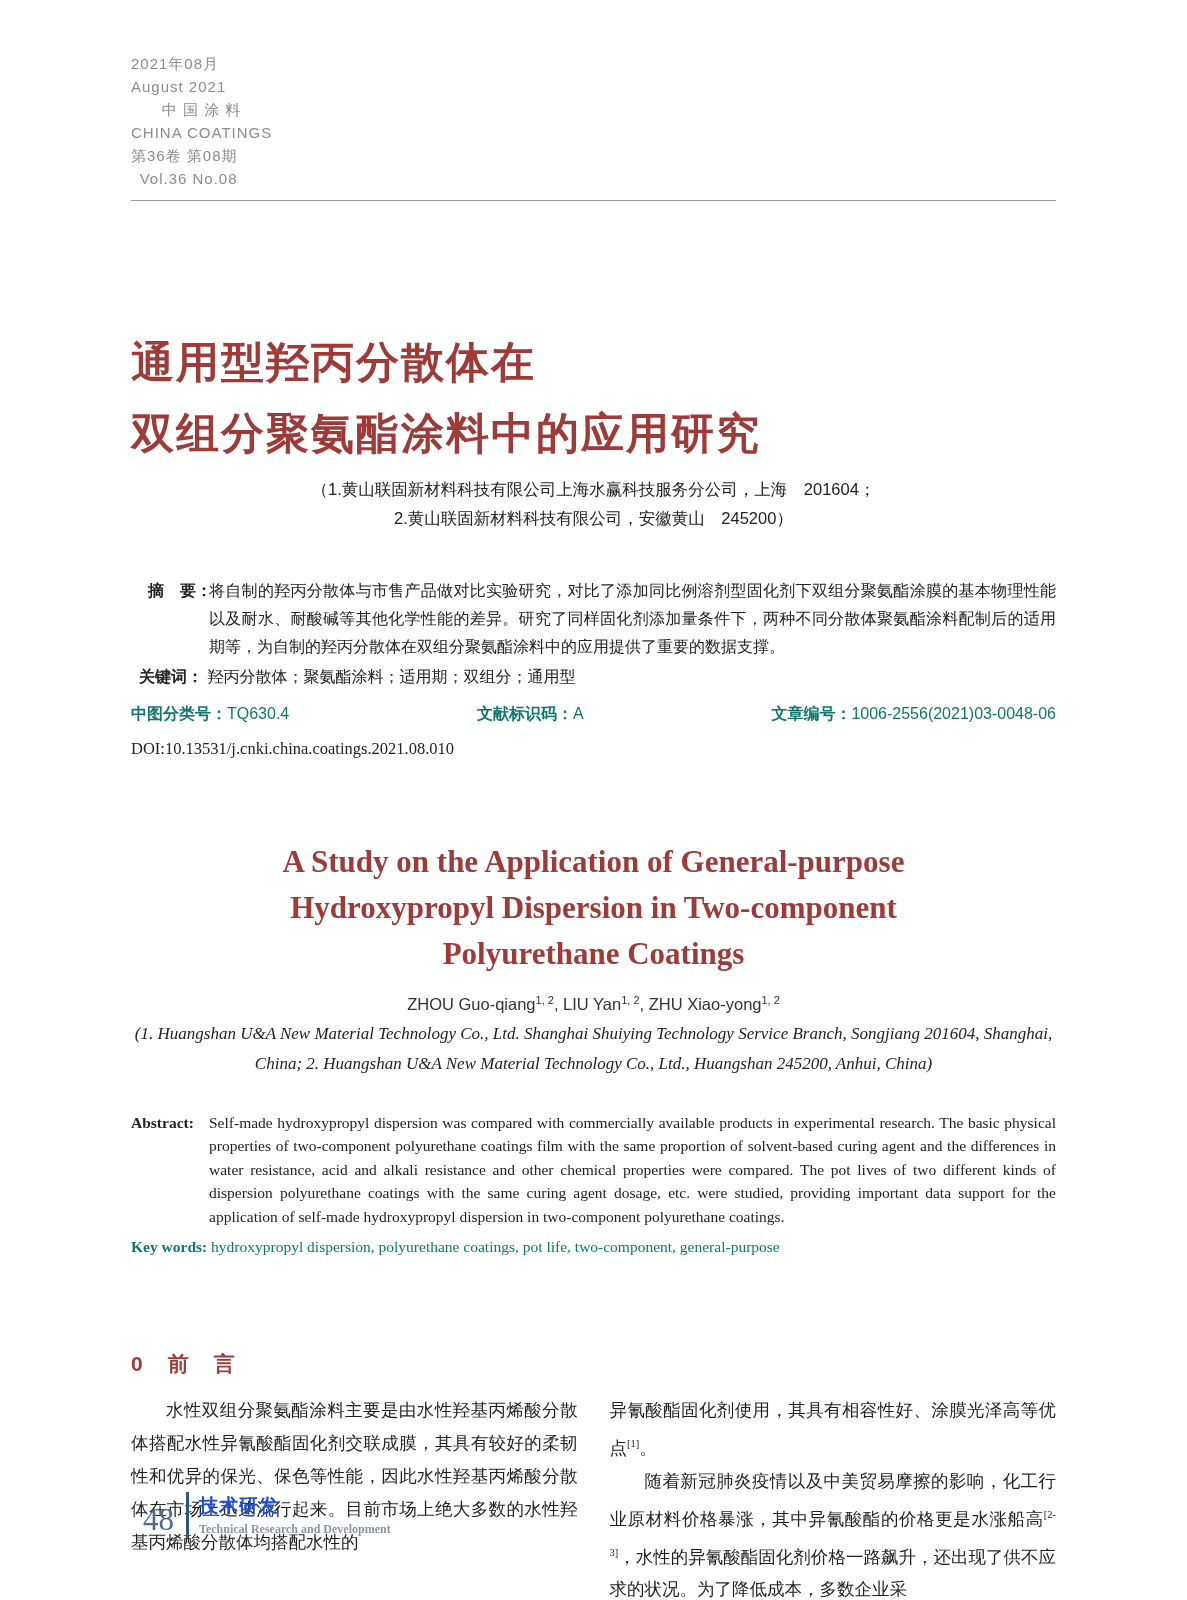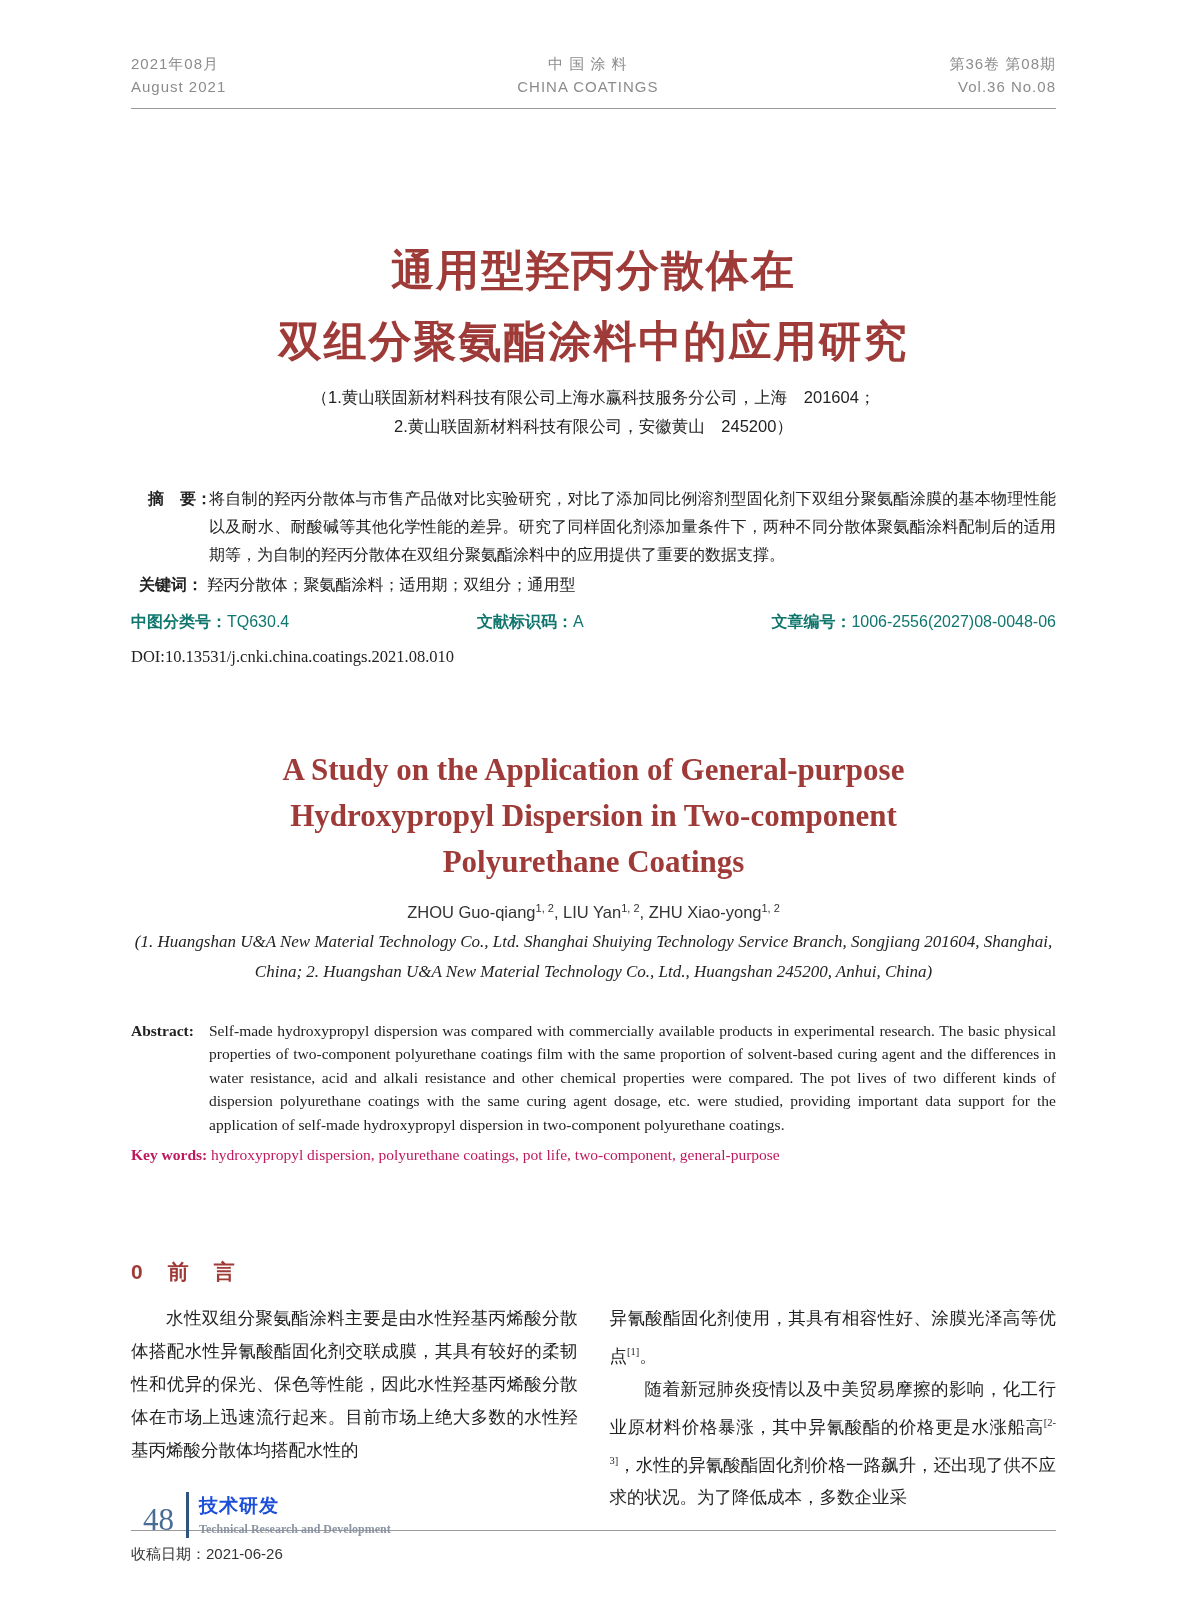--- a/index.html
+++ b/index.html
@@ -15,28 +15,28 @@
     color:#2b2b2b;
   }
   .page{width:1187px;height:1600px;position:relative;}
   .content{padding:0 131px;}
 
   
   .header{
     display:flex;justify-content:space-between;align-items:flex-start;
     padding-top:52px;padding-bottom:10px;
     border-bottom:1px solid #9a9a9a;
-    color:var(--hgray);font-size:15px;line-height:23px;letter-spacing:1px;
+    color:var(--hgray);font-size:15px;line-height:23px;letter-spacing:1px;flex-direction:column;
   }
   .header .h-center{text-align:center;}
   .header .h-right{text-align:right;}
 
   
   .title-cn{
-    margin-top:126px;text-align:center;
+    margin-top:126px;
     color:var(--accent);font-weight:bold;
     font-size:43px;line-height:71px;letter-spacing:2px;
   }
 
   
   .authors-cn{margin-top:24px;text-align:center;font-size:18px;font-weight:bold;color:#222;}
   .authors-cn sup,.authors-en sup{font-size:11px;font-weight:normal;}
   .affil-cn{margin-top:6px;text-align:center;font-size:16.5px;line-height:29px;color:#222;}
 
   
@@ -73,21 +73,21 @@
     font-family:"Liberation Serif","DejaVu Serif",serif;font-style:italic;
   }
   .abstract-en{
     position:relative;margin-top:32px;padding-left:78px;
     font-family:"Liberation Serif","DejaVu Serif",serif;
     font-size:15.5px;line-height:23.5px;text-align:justify;color:#222;
   }
   .abstract-en .lbl{position:absolute;left:0;top:0;font-weight:bold;font-style:normal;}
   .keywords-en{
     margin-top:7px;font-family:"Liberation Serif","DejaVu Serif",serif;
-    font-size:15.5px;line-height:23px;color:#be185d;
+    font-size:15.5px;line-height:23px;color:#0f766e;
   }
   .keywords-en .lbl{font-weight:bold;}
 
   
   .section-heading{
     margin-top:92px;color:var(--accent);font-weight:bold;
     font-size:21px;letter-spacing:2px;
   }
   .cols{margin-top:16px;display:flex;gap:32px;}
   .col{flex:1;font-size:17.5px;line-height:33px;text-align:justify;color:#1f1f1f;
@@ -156,21 +156,21 @@
     </div>
 
     <div class="keywords-cn">
       <span class="lbl">关键词：</span>
       <span>羟丙分散体；聚氨酯涂料；适用期；双组分；通用型</span>
     </div>
 
     <div class="meta-row">
       <span><span class="lbl">中图分类号：</span><span>TQ630.4</span></span>
       <span><span class="lbl">文献标识码：</span><span>A</span></span>
-      <span><span class="lbl">文章编号：</span><span>1006-2556(2027)08-0048-06</span></span>
+      <span><span class="lbl">文章编号：</span><span>1006-2556(2021)03-0048-06</span></span>
     </div>
 
     <div class="doi-line">DOI:10.13531/j.cnki.china.coatings.2021.08.010</div>
 
     <h2 class="title-en">
       <span>A Study on the Application of General-purpose</span><br>
       <span>Hydroxypropyl Dispersion in Two-component</span><br>
       <span>Polyurethane Coatings</span>
     </h2>
 

